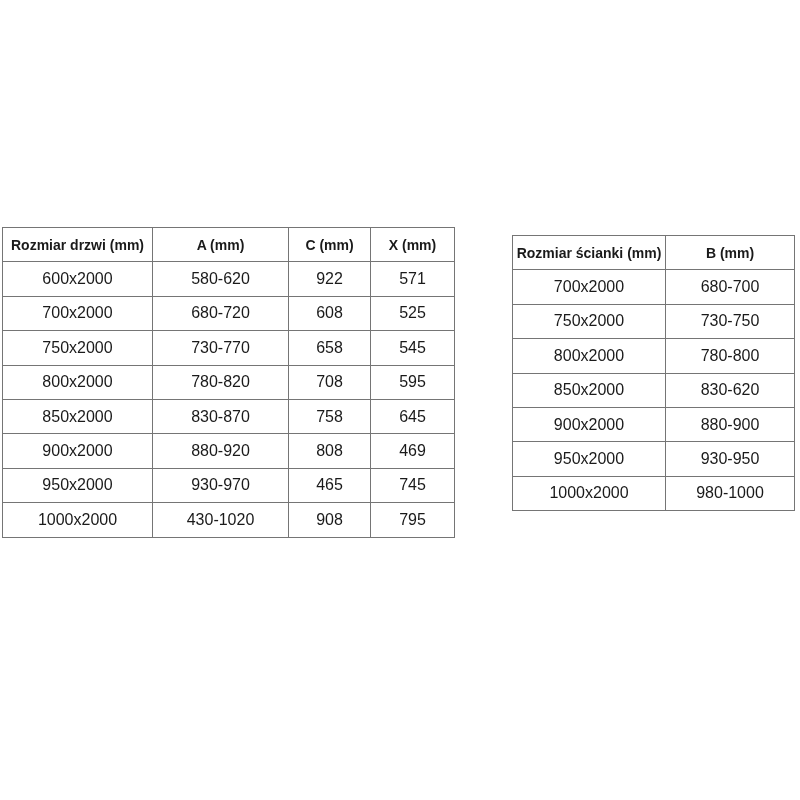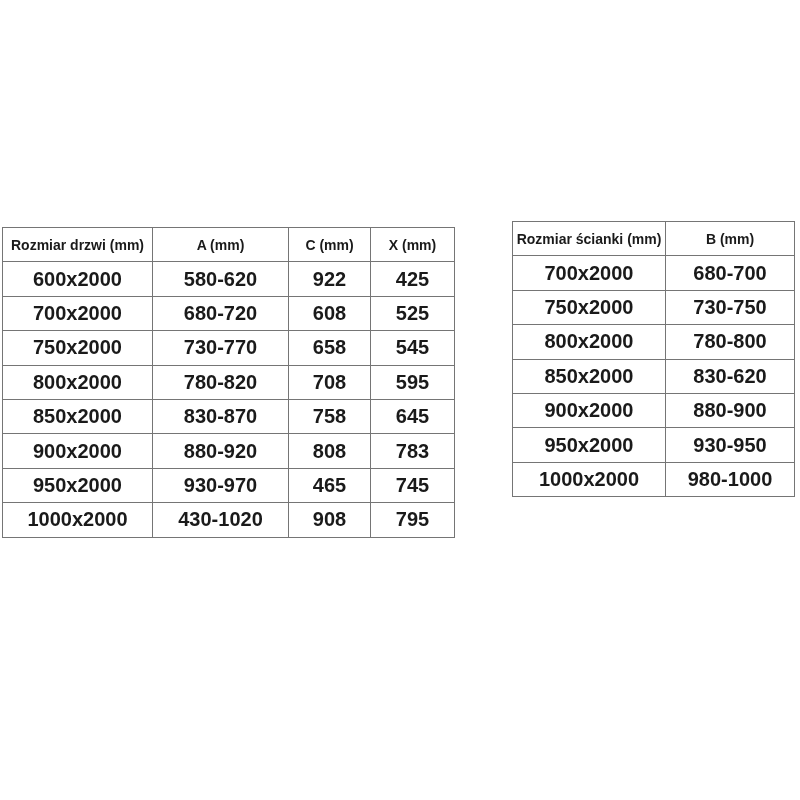--- a/index.html
+++ b/index.html
@@ -33,32 +33,32 @@
   }
   table.spec-table tr {
     height: 34.4px;
   }
   table.spec-table th {
     font-size: 14px;
     font-weight: bold;
     color: #1a1a1a;
   }
   table.spec-table td {
-    font-size: 20px;
-    font-weight: bold;
+    font-size: 16px;
+    font-weight: normal;
     color: #1a1a1a;
   }
   #doors-table {
     left: 2px;
     top: 227px;
     width: 452px;
   }
   #walls-table {
     left: 512px;
-    top: 221px;
+    top: 235px;
     width: 282px;
     padding-left: 20px;
   }
 </style>
 </head>
 <body>
 
 <div id="page">
 
   <table id="doors-table" class="spec-table">
@@ -74,21 +74,21 @@
           <th>A (mm)</th>
           <th>C (mm)</th>
           <th>X (mm)</th>
         </tr>
       </thead>
       <tbody>
         <tr>
           <td>600x2000</td>
           <td>580-620</td>
           <td>922</td>
-          <td>425</td>
+          <td>571</td>
         </tr>
         <tr>
           <td>700x2000</td>
           <td>680-720</td>
           <td>608</td>
           <td>525</td>
         </tr>
         <tr>
           <td>750x2000</td>
           <td>730-770</td>
@@ -104,21 +104,21 @@
         <tr>
           <td>850x2000</td>
           <td>830-870</td>
           <td>758</td>
           <td>645</td>
         </tr>
         <tr>
           <td>900x2000</td>
           <td>880-920</td>
           <td>808</td>
-          <td>783</td>
+          <td>469</td>
         </tr>
         <tr>
           <td>950x2000</td>
           <td>930-970</td>
           <td>465</td>
           <td>745</td>
         </tr>
         <tr>
           <td>1000x2000</td>
           <td>430-1020</td>

